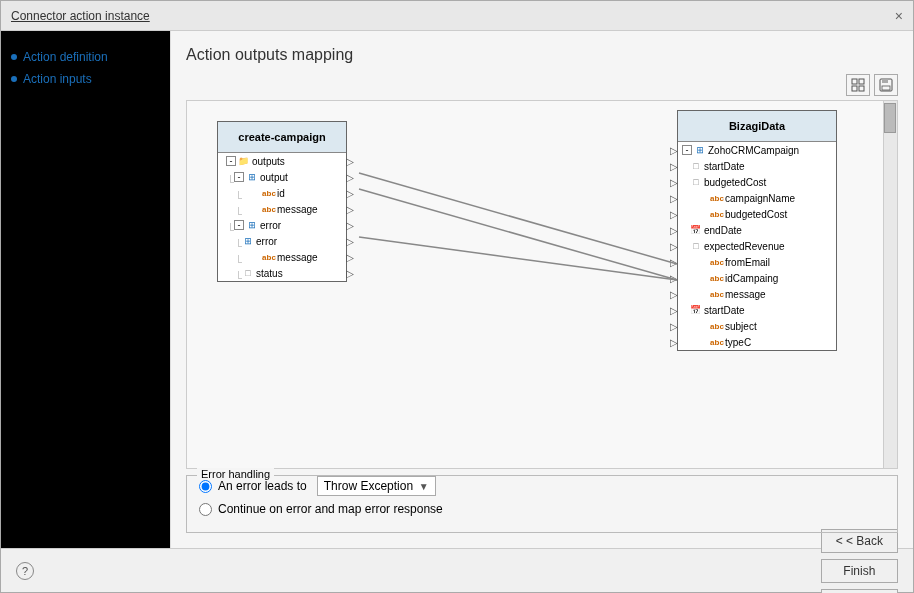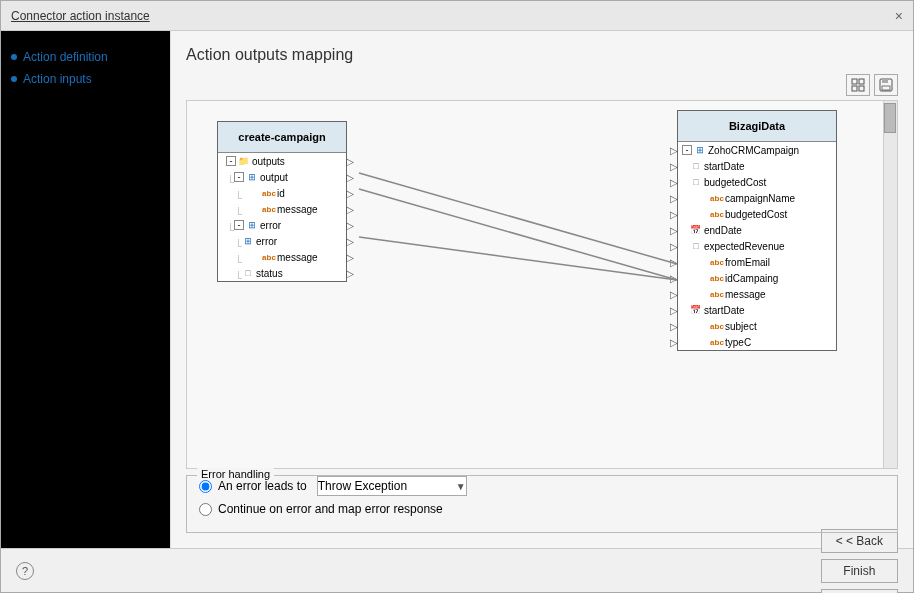--- a/index.html
+++ b/index.html
@@ -174,22 +174,22 @@
     }
     .radio-label {
       font-size: 12px;
       margin-right: 10px;
     }
     .dropdown {
       display: flex;
       align-items: center;
       border: 1px solid #aaa;
       background: white;
-      padding: 2px 0;
-      width: 150px;
+      padding: 2px 6px;
+      width: 119px;
       font-size: 12px;
       cursor: pointer;
       justify-content: space-between;
     }
     .dropdown-arrow {
       font-size: 10px;
       color: #555;
     }
     .footer {
       height: 44px;

